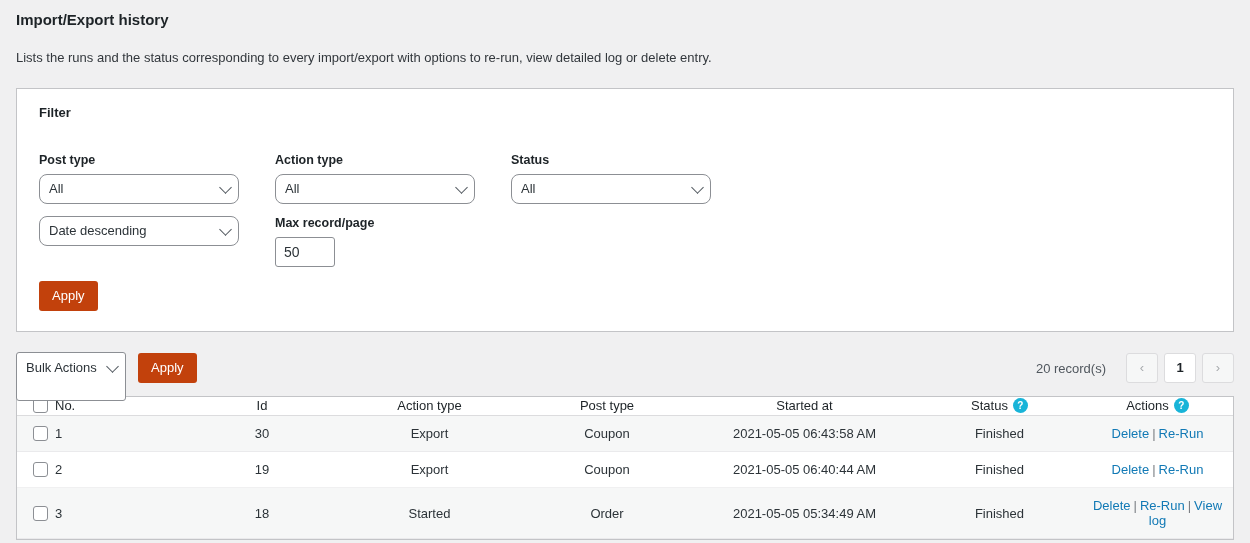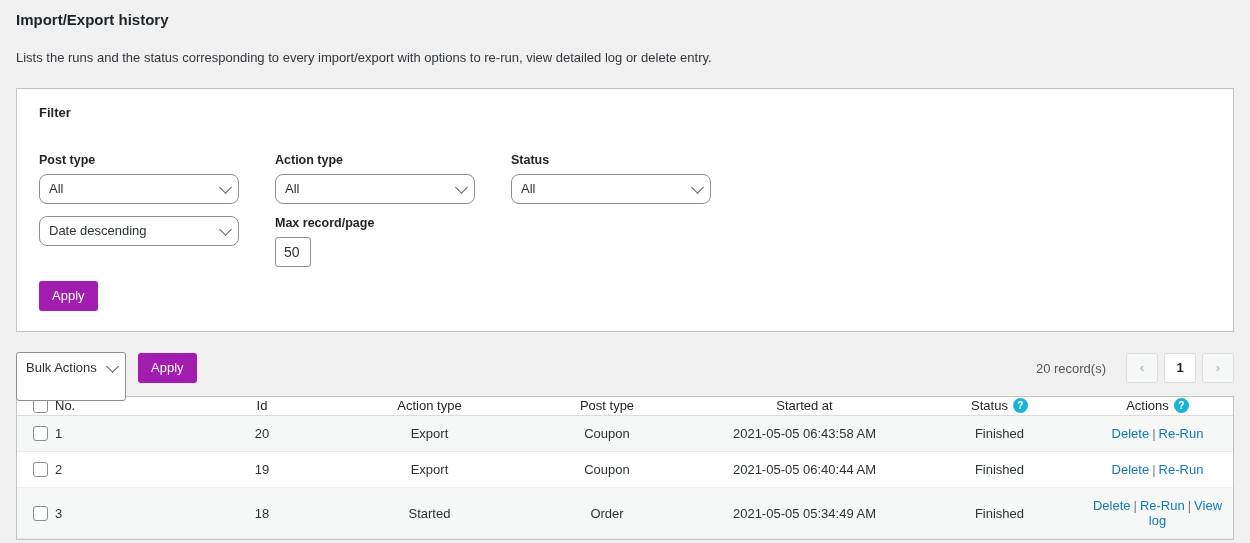--- a/index.html
+++ b/index.html
@@ -95,35 +95,35 @@
     width: 9px;
     height: 9px;
     margin-top: -6px;
     border-right: 1.6px solid #50575e;
     border-bottom: 1.6px solid #50575e;
     transform: rotate(45deg);
     pointer-events: none;
   }
 
   .num-input {
-    width: 36px;
+    width: 60px;
     height: 30px;
     border: 1px solid #8c8f94;
     border-radius: 3px;
     background: #ffffff;
     font-family: "Liberation Sans", sans-serif;
     font-size: 14px;
     color: #2c3338;
     padding: 0 8px;
     line-height: 28px;
   }
 
   .btn-primary {
     display: inline-block;
-    background: #a21caf;
+    background: #c2410c;
     color: #ffffff;
     border: none;
     border-radius: 3px;
     font-family: "Liberation Sans", sans-serif;
     font-size: 13px;
     font-weight: normal;
     padding: 0 13px;
     height: 30px;
     line-height: 30px;
     cursor: pointer;
@@ -349,21 +349,21 @@
             <th><span>Action type</span></th>
             <th><span>Post type</span></th>
             <th><span>Started at</span></th>
             <th><span>Status</span><span class="help-icon">?</span></th>
             <th><span>Actions</span><span class="help-icon">?</span></th>
           </tr>
       </thead>
       <tbody id="tbody">
           <tr class="alt">
             <td class="col-no"><span class="cb"></span><span>1</span></td>
-            <td>20</td>
+            <td>30</td>
             <td>Export</td>
             <td>Coupon</td>
             <td>2021-05-05 06:43:58 AM</td>
             <td>Finished</td>
             <td><span class="alink">Delete</span><span class="sep">|</span><span class="alink">Re-Run</span></td>
           </tr>
           <tr>
             <td class="col-no"><span class="cb"></span><span>2</span></td>
             <td>19</td>
             <td>Export</td>

